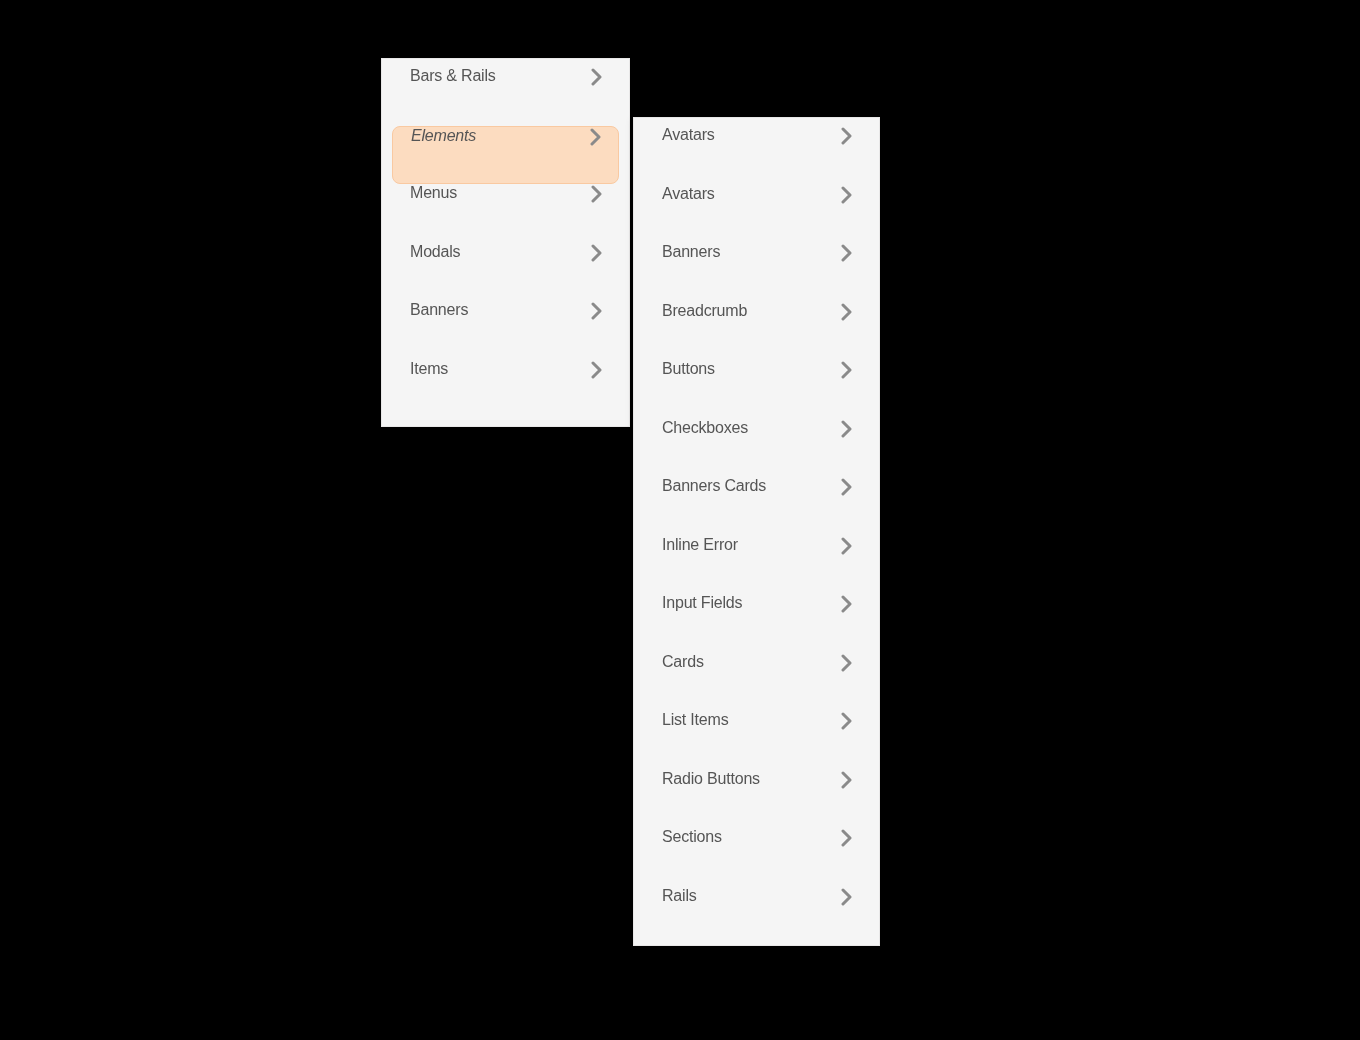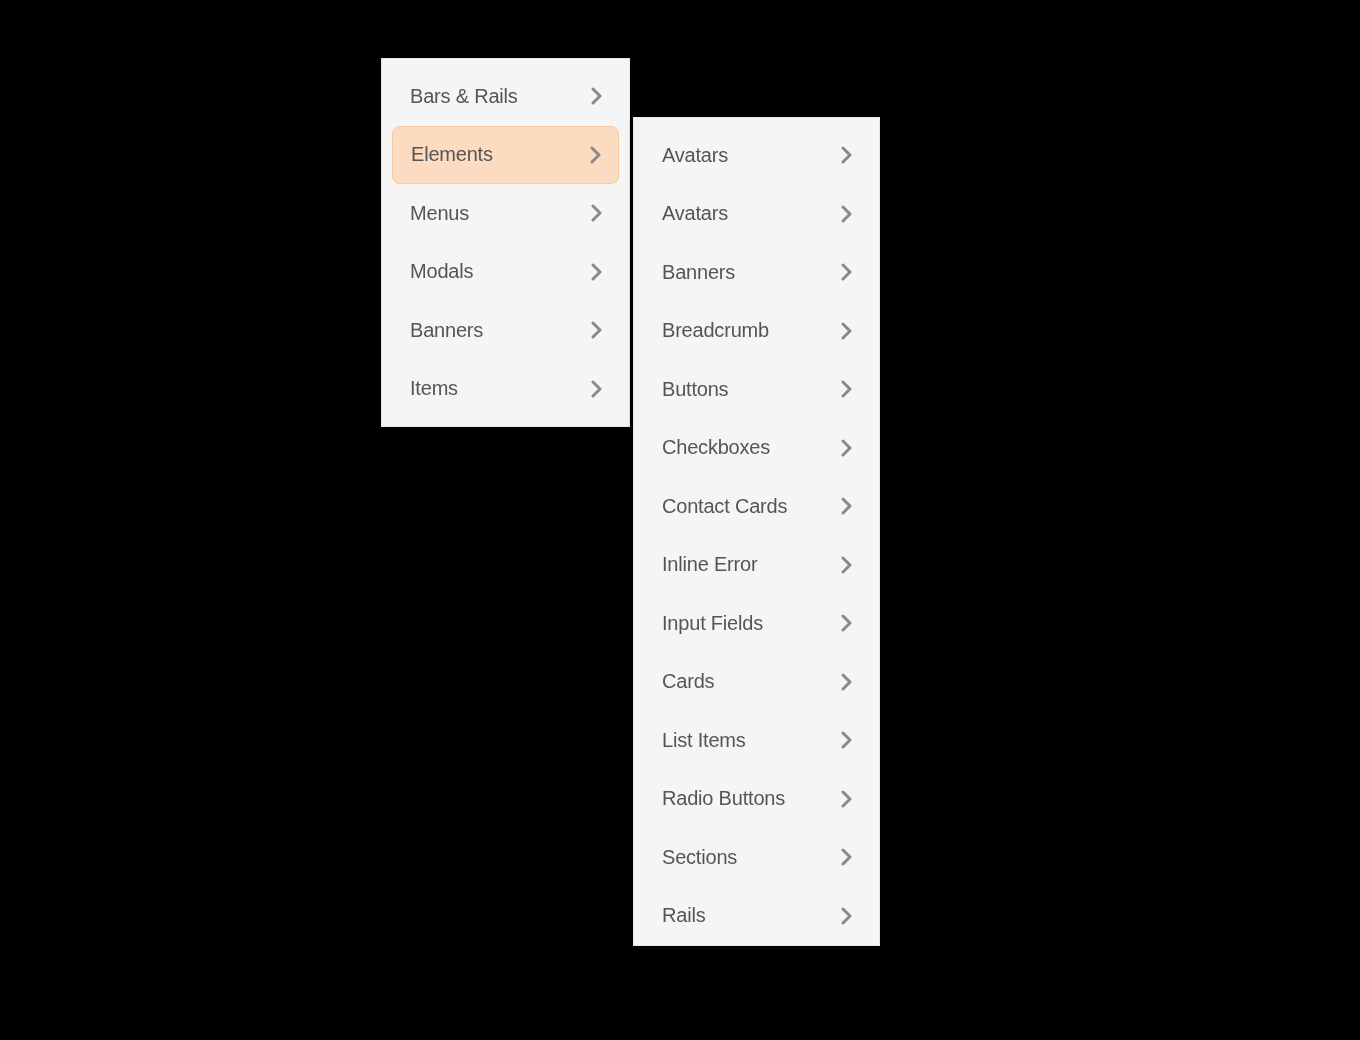--- a/index.html
+++ b/index.html
@@ -33,35 +33,35 @@
     
     .menu-secondary {
       left: 633px;
       top: 117px;
       width: 247px;
       padding-bottom: 0;
     }
     
     .menu-item {
       display: flex;
-      align-items: center;
       justify-content: space-between;
       height: 58.5px;
       padding: 0 12px 0 18px;
       cursor: pointer;
       border-radius: 8px;
       color: #555;
-      font-size: 20px;
+      font-size: 16px;
       font-weight: 400;
       letter-spacing: -0.2px;
     }
     
     .menu-item.active {
       background: #fcdcc0;
       border: 1px solid #f9c9a1;
+      font-style: italic;
     }
     
     .menu-item-label {
       white-space: nowrap;
     }
     
     .chevron {
       width: 20px;
       height: 20px;
       display: flex;
@@ -180,21 +180,21 @@
   </div>
   <div class="menu-item">
     <span class="menu-item-label">Checkboxes</span>
     <span class="chevron">
       <svg viewBox="0 0 12 18">
           <path d="M2 2 L9 9 L2 16"></path>
         </svg>
     </span>
   </div>
   <div class="menu-item">
-    <span class="menu-item-label">Contact Cards</span>
+    <span class="menu-item-label">Banners Cards</span>
     <span class="chevron">
       <svg viewBox="0 0 12 18">
           <path d="M2 2 L9 9 L2 16"></path>
         </svg>
     </span>
   </div>
   <div class="menu-item">
     <span class="menu-item-label">Inline Error</span>
     <span class="chevron">
       <svg viewBox="0 0 12 18">

